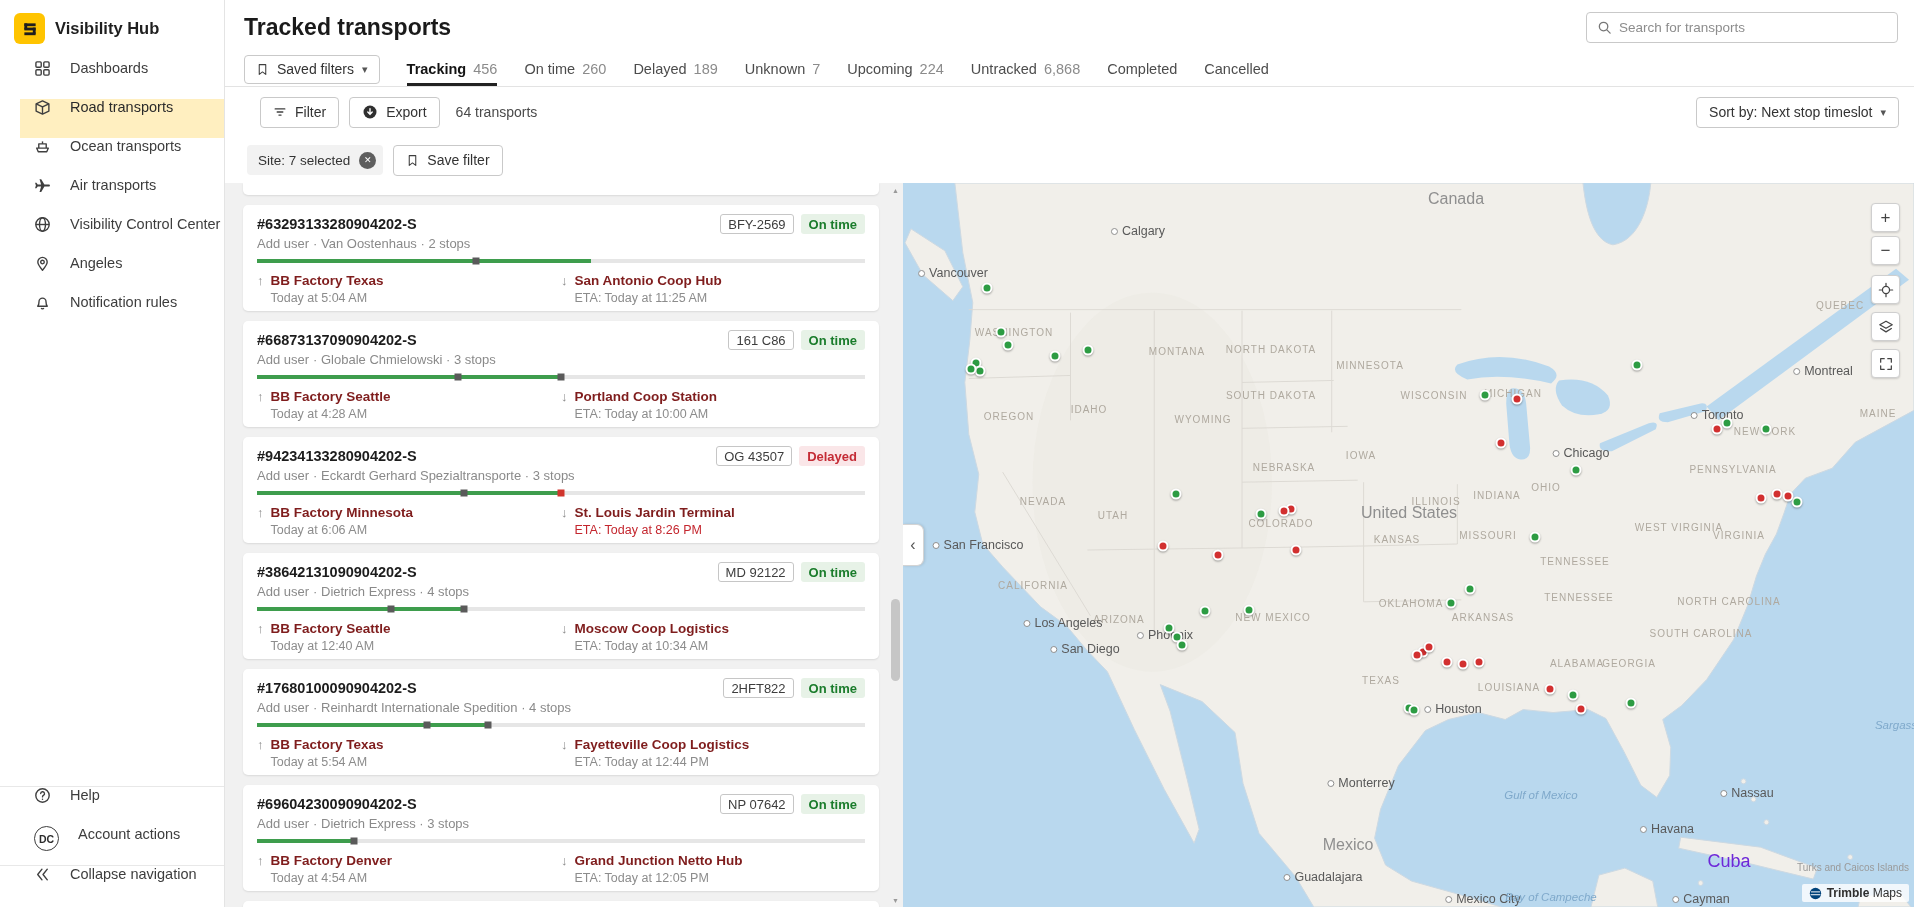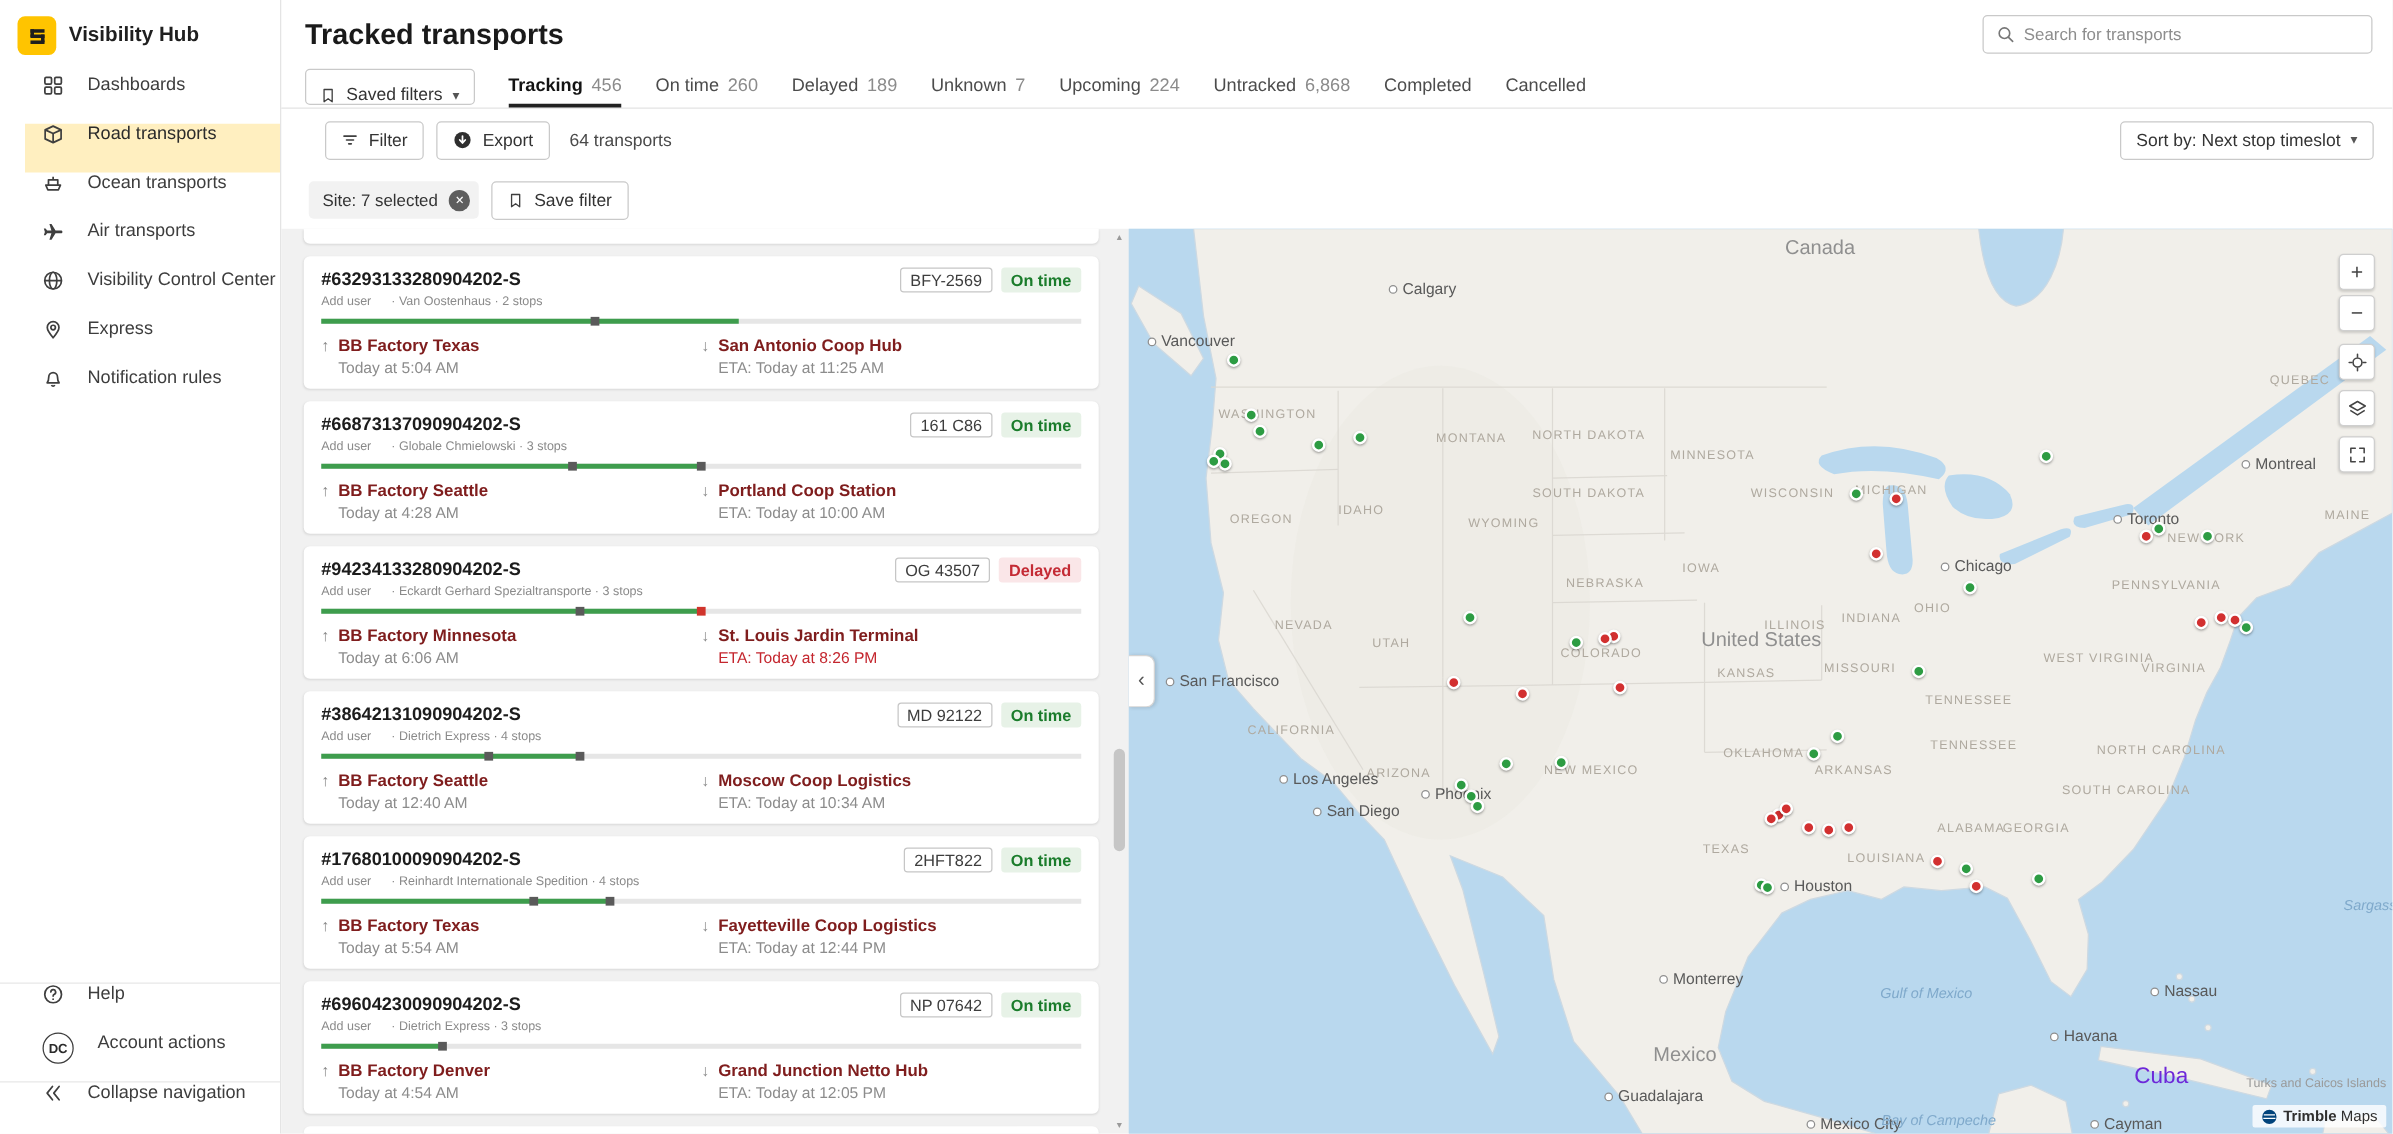--- a/index.html
+++ b/index.html
@@ -24,21 +24,21 @@
 
   
   .main { flex:1; display:flex; flex-direction:column; min-width:0; }
   .main-header { height:52px; display:flex; align-items:center; justify-content:space-between; padding:2px 16px 0 19px; }
   .page-title { font-size:23px; font-weight:700; color:#1a1a1a; }
   .search-box { display:flex; align-items:center; gap:7px; width:312px; height:31px; border:1px solid #C9C9C9; border-radius:4px; padding:0 10px; background:#fff; }
   .search-box input { border:none; outline:none; flex:1; font-size:13.5px; font-family:inherit; color:#333; background:transparent; }
   .search-box input::placeholder { color:#8d8d8d; }
 
   .tabs-row { height:35px; display:flex; align-items:stretch; gap:27px; padding-left:19px; border-bottom:1px solid #E3E3E3; }
-  .saved-filters { align-self:center; display:flex; align-items:flex-end; gap:8px; height:29px; padding:0 11px; border:1px solid #C9C9C9; border-radius:4px; background:#fff; font-size:14px; color:#333; cursor:pointer; font-family:inherit; }
+  .saved-filters { align-self:center; display:flex; align-items:center; gap:8px; height:29px; padding:0 11px; border:1px solid #C9C9C9; border-radius:4px; background:#fff; font-size:14px; color:#333; cursor:pointer; font-family:inherit; }
   .caret { font-size:11px; color:#555; line-height:1; }
   .tab { position:relative; display:flex; align-items:center; gap:7px; font-size:14.5px; color:#4c4c4c; cursor:pointer; white-space:nowrap; }
   .tab-count { color:#8b8b8b; }
   .tab-count:empty { display:none; }
   .tab.active { color:#141414; font-weight:700; }
   .tab.active .tab-count { font-weight:400; }
   .tab.active::after { content:""; position:absolute; left:0; right:0; bottom:0; height:3px; background:#222; }
 
   .toolbar-row { height:50px; display:flex; align-items:center; gap:10px; padding:0 15px 0 35px; }
   .btn { display:flex; align-items:center; gap:8px; height:31px; padding:0 12px; border:1px solid #C9C9C9; border-radius:4px; background:#fff; font-size:14px; color:#333; cursor:pointer; font-family:inherit; }
@@ -55,21 +55,21 @@
   .sliver-top { width:636px; height:12px; background:#fff; border-radius:0 0 5px 5px; box-shadow:0 1px 2px rgba(0,0,0,0.10); }
   .sliver-bottom { width:636px; height:10px; background:#fff; border-radius:5px 5px 0 0; margin-top:10px; box-shadow:0 1px 2px rgba(0,0,0,0.10); }
   .card { width:636px; height:106px; background:#fff; border-radius:5px; box-shadow:0 1px 2px rgba(0,0,0,0.10); padding:9px 14px; margin-top:10px; cursor:pointer; overflow:hidden; }
   .card-top { display:flex; align-items:center; justify-content:space-between; }
   .tid { font-size:14.5px; font-weight:700; color:#1c1c1c; }
   .badges { display:flex; gap:7px; align-items:center; }
   .plate { border:1px solid #C6C6C6; border-radius:3px; padding:1.5px 7px; font-size:13px; color:#3d3d3d; }
   .status { border-radius:3px; padding:2.5px 8px; font-size:13px; font-weight:700; }
   .status.ontime { background:#E7F2E7; color:#1A7C2B; }
   .status.delayed { background:#FAE6E8; color:#C42B35; }
-  .card-meta { margin-top:2px; font-size:10px; color:#8A8A8A; display:flex; gap:16px; }
+  .card-meta { margin-top:2px; font-size:13px; color:#8A8A8A; display:flex; gap:4px; }
   .pbar { position:relative; height:4px; background:#E6E6E6; margin:8px 0 9px; }
   .pfill { position:absolute; left:0; top:0; bottom:0; background:#3E9D4D; }
   .marker { position:absolute; top:50%; width:7px; height:7px; transform:translate(-50%,-50%); }
   .marker.dark { background:#5A5A5A; }
   .marker.red { background:#D0342C; }
   .stops { display:grid; grid-template-columns:1fr 1fr; }
   .stop { display:flex; gap:7px; }
   .stop-arrow { font-size:13px; color:#8A8A8A; line-height:17px; }
   .sname { font-size:13.5px; font-weight:700; color:#7f1d1d; line-height:17px; }
   .stime { font-size:12.5px; color:#8C8C8C; margin-top:2px; }
@@ -178,21 +178,21 @@
           </span>
         <span class="nav-label">Visibility Control Center</span>
       </div>
       <div class="nav-item">
         <span class="nav-icon">
             <svg viewBox="0 0 16 16" fill="none" stroke="#3f3f3f" stroke-width="1.3" stroke-linejoin="round">
               <path d="M8 14.3 C5.2 11 3.6 8.8 3.6 6.6 a4.4 4.4 0 1 1 8.8 0 C12.4 8.8 10.8 11 8 14.3 Z"></path>
               <circle cx="8" cy="6.6" r="1.7"></circle>
             </svg>
           </span>
-        <span class="nav-label">Express</span>
+        <span class="nav-label">Angeles</span>
       </div>
       <div class="nav-item">
         <span class="nav-icon">
             <svg viewBox="0 0 16 16" fill="none" stroke="#3f3f3f" stroke-width="1.3" stroke-linejoin="round">
               <path d="M3.5 11.5 C4.4 10.4 4.7 9.3 4.7 7.2 a3.3 3.3 0 0 1 6.6 0 C11.3 9.3 11.6 10.4 12.5 11.5 Z"></path>
               <path d="M6.8 13.2 a1.3 1.3 0 0 0 2.4 0"></path>
             </svg>
           </span>
         <span class="nav-label">Notification rules</span>
       </div>

